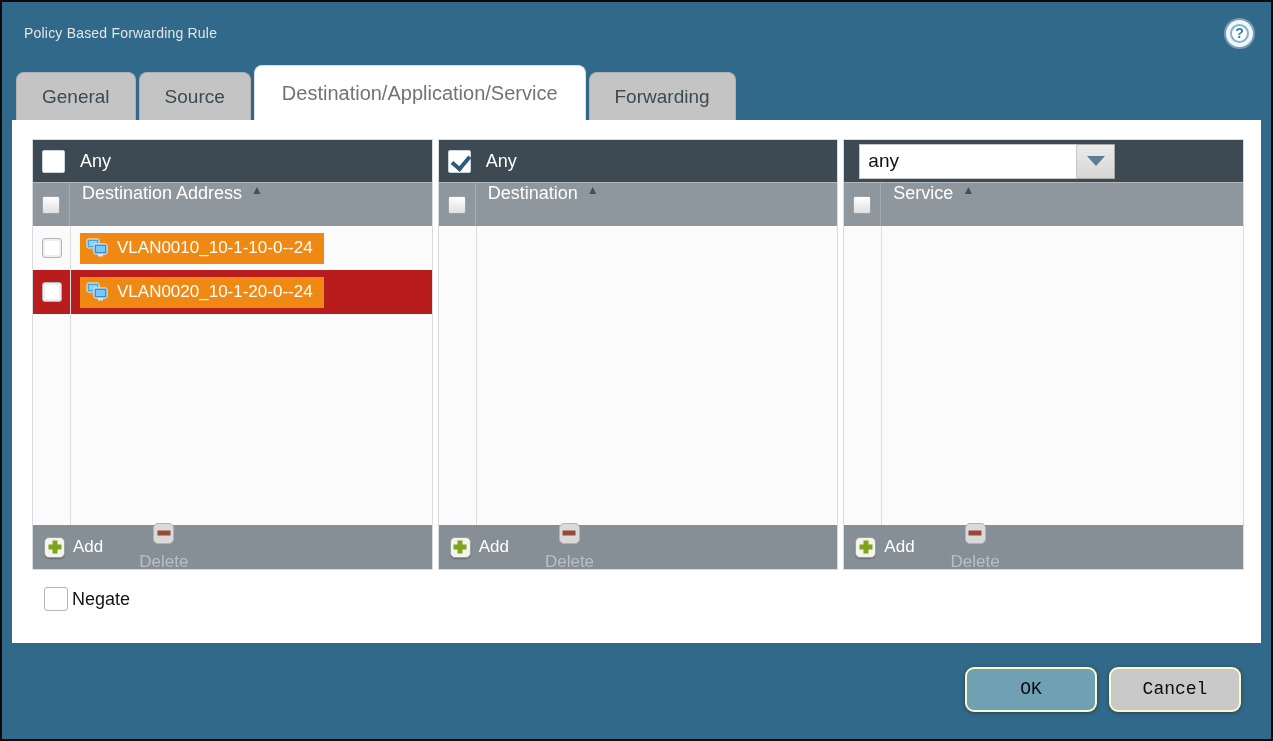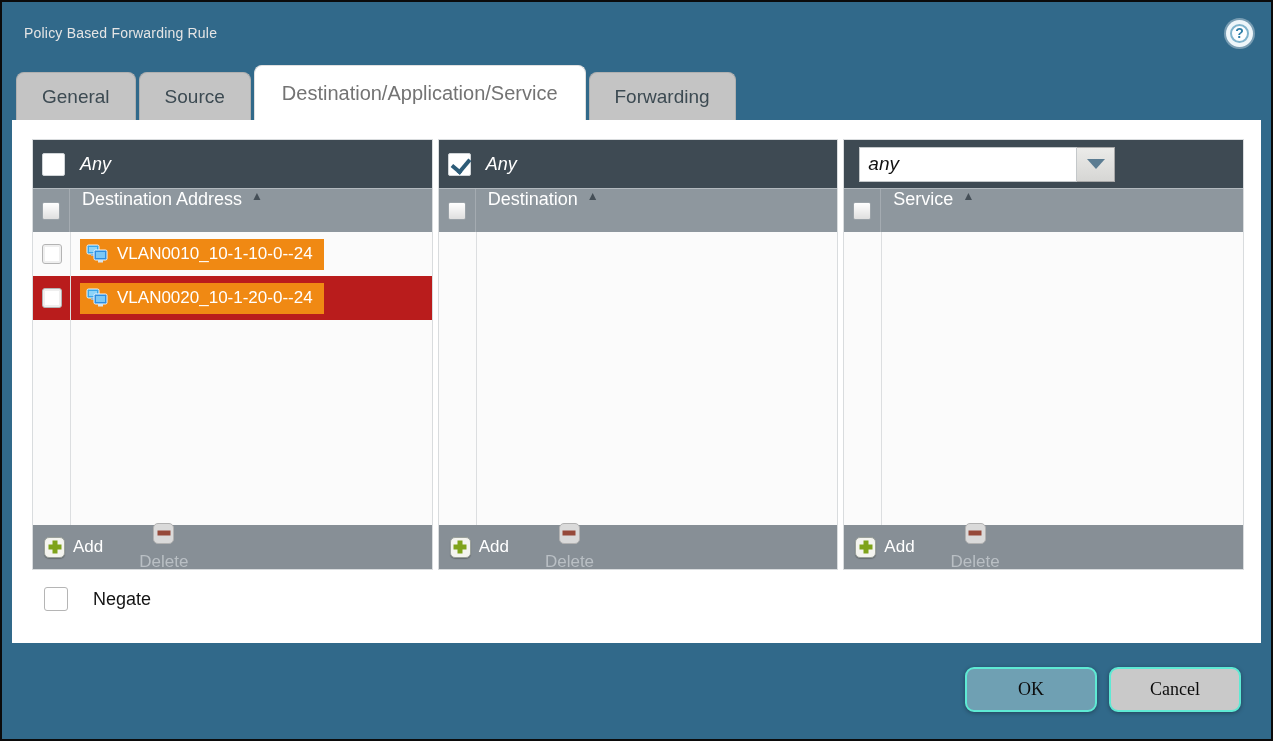--- a/index.html
+++ b/index.html
@@ -34,21 +34,21 @@
   .tab.active {
     background:#ffffff; color:#737373; height:55px; font-size:20px;
     border:1px solid #e0e0e0; border-bottom:none; padding:0 27px;
   }
 
   
   .content { background:#ffffff; margin:0 10px; height:523px; padding:19px 17px 0 20px; }
   .cols { display:flex; gap:5px; }
   .col { flex:1; display:flex; flex-direction:column; height:431px; border:1px solid #d9dcde; }
 
-  .band-dark { height:48px; background:#3e4a53; display:flex; align-items:center; padding:16px 9px; flex:none;font-style:italic; }
+  .band-dark { height:42px; background:#3e4a53; display:flex; align-items:center; padding:16px 9px; flex:none; }
   .any-label { color:#fff; font-size:18px; margin-left:15px; }
 
   .band-header { height:44px; background:#8e979e; display:flex; border-top:1px solid #b2b9be; flex:none; }
   .hdr-gutter { width:37px; display:flex; justify-content:center; align-items:center; align-self:stretch; border-right:1px solid #a4abb1; flex:none; }
   .hdr-label { color:#fff; font-size:18px; margin-left:12px; }
   .sort-arrow { color:#454f57; font-size:12px; margin-left:9px; cursor:pointer; }
 
   .list { flex:1; background:#fbfbfb; position:relative; overflow:hidden; }
   .list::before { content:""; position:absolute; left:37px; top:0; bottom:0; width:1px; background:#dcdee0; }
   .row { height:44px; display:flex; align-items:center; }
@@ -84,28 +84,28 @@
     border:solid #2d5c78; border-width:0 4px 4px 0; transform:rotate(40deg);
   }
 
   
   .dropdown { display:flex; margin-left:6px; height:35px; cursor:pointer; }
   .dd-value { width:218px; background:#fff; border:1px solid #c4c8ca; color:#101010; font-size:19px; display:flex; align-items:center; padding-left:8px; }
   .dd-btn { width:38px; background:linear-gradient(#ebebe9,#d6d6d4); border:1px solid #a8a8a8; border-left:none; display:flex; align-items:center; justify-content:center; }
   .dd-arrow { width:0; height:0; border-left:9px solid transparent; border-right:9px solid transparent; border-top:10px solid #5b7c92; }
 
   
-  .negate-row { display:flex; align-items:center; gap:25px; margin-top:17px; margin-left:12px;text-align:center; }
+  .negate-row { display:flex; align-items:center; gap:4px; margin-top:17px; margin-left:12px;text-align:center; }
   .negate-label { color:#141414; font-size:18px; }
 
   
   .dialog-footer { position:absolute; bottom:0; left:0; right:0; height:100px; display:flex; align-items:center; justify-content:flex-end; padding-right:30px; gap:12px; }
   .btn {
-    width:132px; height:45px; border-radius:9px; border:2px solid #5eead4;
-    font-size:18px; color:#0c0c0c; font-family:Liberation Serif, serif;
+    width:132px; height:45px; border-radius:9px; border:2px solid #fef9c3;
+    font-size:18px; color:#0c0c0c; font-family:Liberation Mono, monospace;
     cursor:pointer; box-shadow:0 1px 4px rgba(0,0,0,.35);
   }
   .btn-ok { background:#6fa0b3; }
   .btn-cancel { background:#c9c9c9; }
 </style>
 </head>
 <body>
 
 <div class="screen">
 

